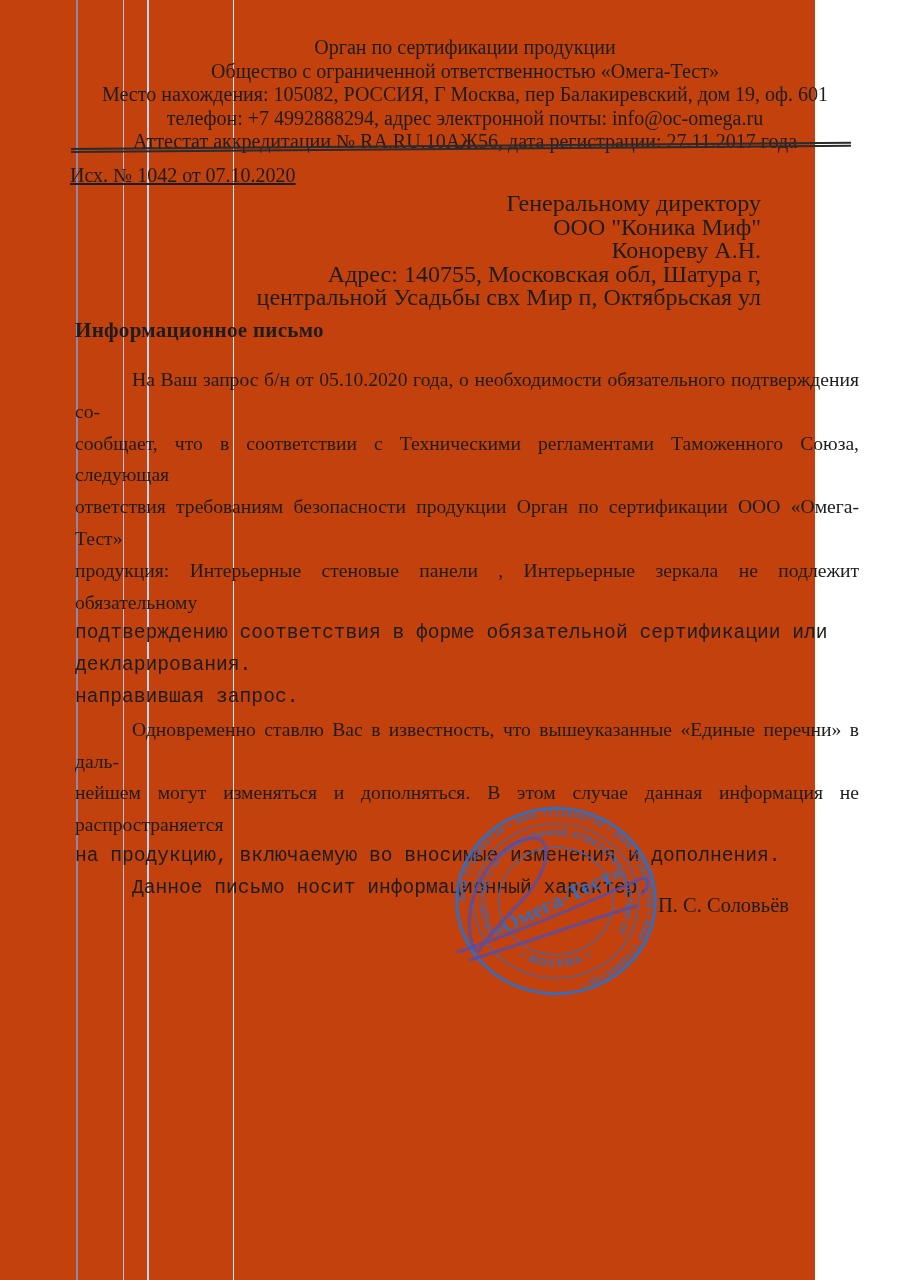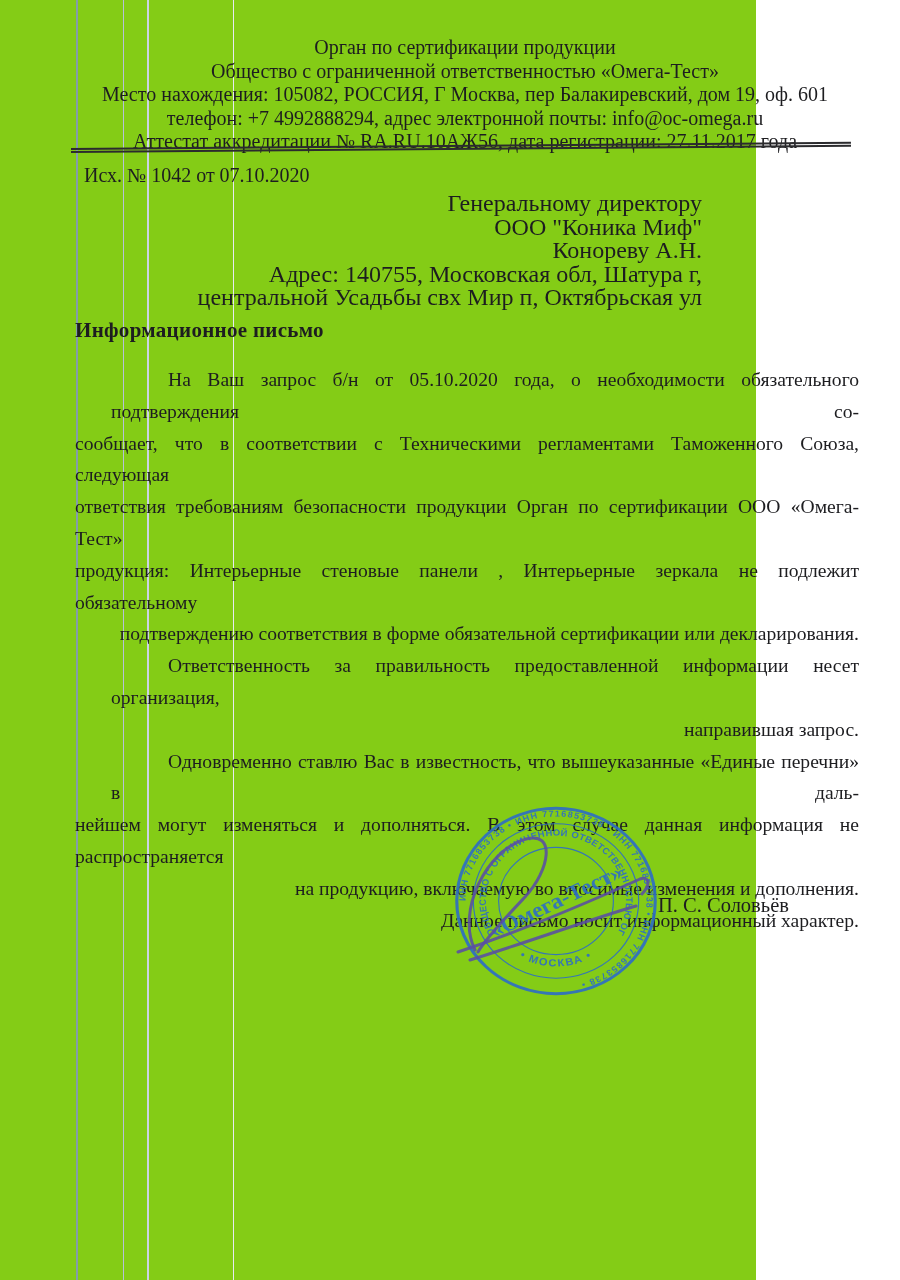--- a/index.html
+++ b/index.html
@@ -1,51 +1,51 @@
 <!DOCTYPE html>
 <html style="--stamp: #2f6fc3; --sig: #5a4da4;"><head>
 <meta charset="utf-8">
 <style>
   * { margin:0; padding:0; box-sizing:border-box; }
   html,body { width:900px; height:1280px; background:#fff; overflow:hidden; }
   .page {
-    position:relative; width:756px; height:1280px;
-    background:#84cc16;
+    position:relative; width:815px; height:1280px;
+    background:#c2410c;
     font-family:"Liberation Serif","DejaVu Serif",serif;
     color:#1d1d20;
   }
   
   .vline { position:absolute; top:0; bottom:0; }
   .vline.v1 { left:76px; width:2px; background:#8494c4; opacity:.85; }
   .vline.v2 { left:123px; width:1px; background:#b6c0da; }
   .vline.v3 { left:147px; width:2px; background:#ccd3e4; }
   .vline.v4 { left:233px; width:1px; background:#e7eaf2; }
 
   .header { position:absolute; top:36px; left:70px; width:790px;
     text-align:center; font-size:20px; line-height:23.6px; }
   .header div { white-space:nowrap; }
 
   .rule { position:absolute; top:148px; left:71px; width:780px; height:5px;
     border-top:2px solid #2b2b2e; border-bottom:2px solid #2b2b2e;
     transform:rotate(-0.45deg); transform-origin:left center; }
 
-  .refline { position:absolute; top:164px; left:84px; font-size:20px; }
+  .refline { position:absolute; top:164px; left:70px; font-size:20px;text-decoration:underline; }
 
   .addressee { position:absolute; top:192px; right:54px; text-align:right;
     font-size:24px; line-height:23.6px; }
   .addressee div { white-space:nowrap; }
 
   .title { position:absolute; top:318px; left:75px; width:785px;
     text-align:left; font-weight:bold; font-size:21px; letter-spacing:.3px; }
 
   .body-text { position:absolute; top:364px; left:75px; width:784px;
     font-size:19.6px; line-height:31.8px; }
   .body-text .jl { text-align:justify; text-align-last:justify; }
-  .body-text .ll { text-align:right; }
-  .body-text .ind { text-indent:57px;margin-left:36px; }
+  .body-text .ll { text-align:left;font-family:Liberation Mono, monospace; }
+  .body-text .ind { text-indent:57px; }
 
   .sig-block { position:absolute; top:858px; left:138px;
     font-size:20px; line-height:24.6px; }
   .signer { position:absolute; top:894px; left:658px; font-size:20.5px; white-space:nowrap; }
 
   .stamp { position:absolute; left:449px; top:801px; width:214px; height:200px; opacity:.92; }
   .stamp circle { fill:none; stroke:var(--stamp,#2f6fc3); }
   .stamp text { fill:var(--stamp,#2f6fc3);
     font-family:"Liberation Sans","DejaVu Sans",sans-serif; font-weight:bold; }
   .stamp .center-txt { font-family:"Liberation Serif","DejaVu Serif",serif; }
@@ -85,21 +85,20 @@
   </div>
 
   <div class="title">Информационное письмо</div>
 
   <div class="body-text">
     <div class="jl ind">На Ваш запрос б/н от 05.10.2020 года, о необходимости обязательного подтверждения со-</div>
     <div class="jl">сообщает, что в соответствии с Техническими регламентами Таможенного Союза, следующая</div>
     <div class="jl">ответствия требованиям безопасности продукции Орган по сертификации ООО «Омега-Тест»</div>
     <div class="jl">продукция: Интерьерные стеновые панели , Интерьерные зеркала не подлежит обязательному</div>
     <div class="ll">подтверждению соответствия в форме обязательной сертификации или декларирования.</div>
-    <div class="jl ind">Ответственность за правильность предоставленной информации несет организация,</div>
     <div class="ll">направившая запрос.</div>
     <div class="jl ind">Одновременно ставлю Вас в известность, что вышеуказанные «Единые перечни» в даль-</div>
     <div class="jl">нейшем могут изменяться и дополняться. В этом случае данная информация не распространяется</div>
     <div class="ll">на продукцию, включаемую во вносимые изменения и дополнения.</div>
     <div class="ll ind">Данное письмо носит информационный характер.</div>
   </div>
 
 
   <svg class="stamp" viewBox="0 0 220 220" preserveAspectRatio="none">
     <defs>

